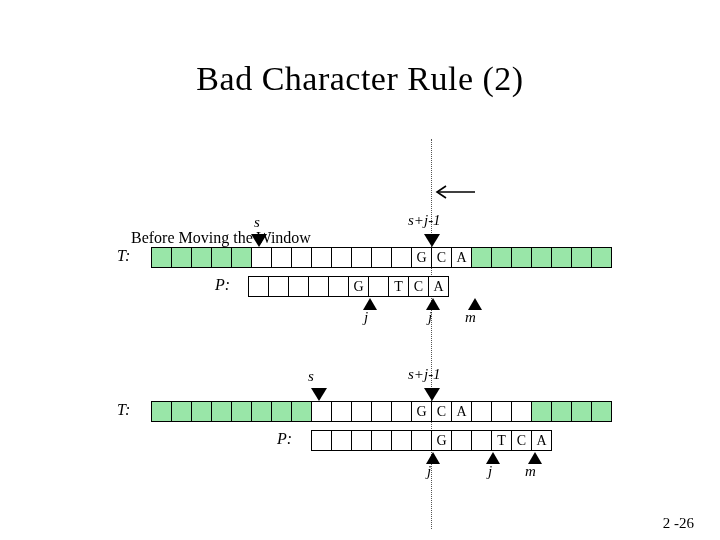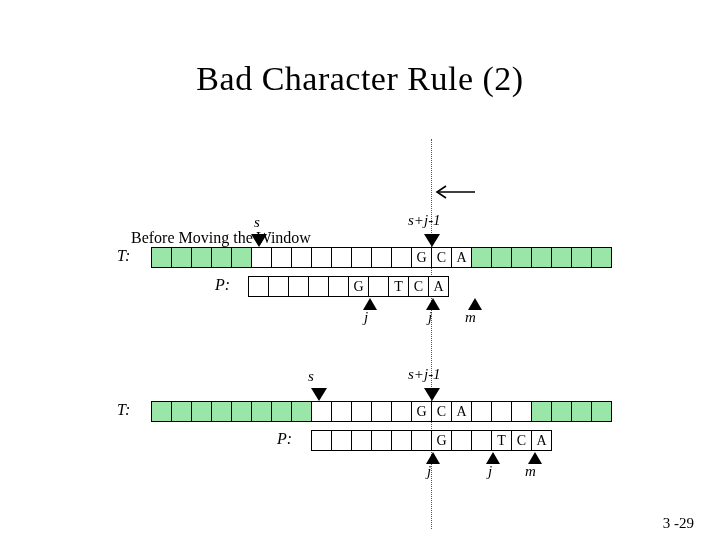--- a/index.html
+++ b/index.html
@@ -200,15 +200,15 @@
     </div>
 
   <div class="tri-up" style="left:426px;top:436px;"></div>
   <div class="tri-up" style="left:486px;top:436px;"></div>
   <div class="tri-up" style="left:528px;top:436px;"></div>
 
   <div class="lbl" style="left:427px;top:447px;">j</div>
   <div class="lbl" style="left:488px;top:447px;">j</div>
   <div class="lbl" style="left:525px;top:447px;">m</div>
 
-  <div class="pagenum">3 -29</div>
+  <div class="pagenum">2 -26</div>
 
 </div>
 
 </body></html>

